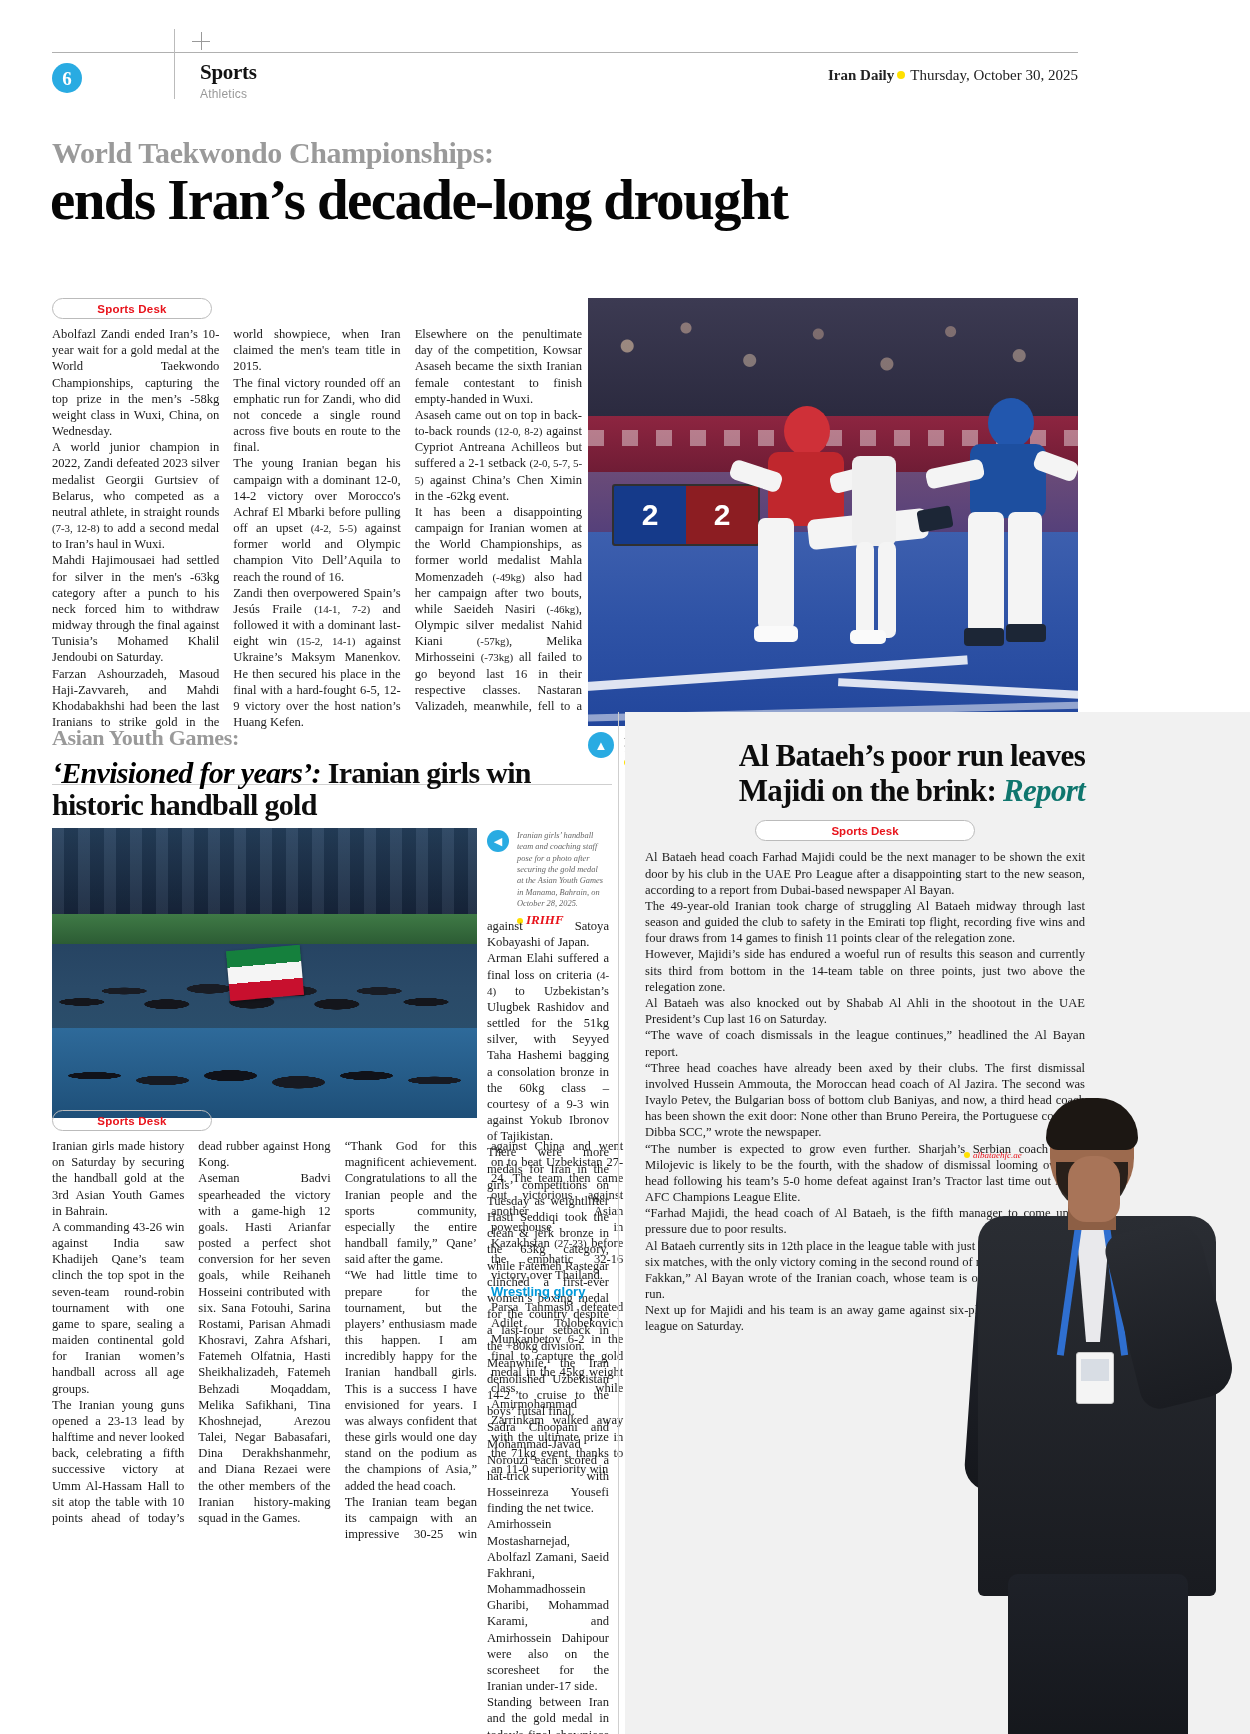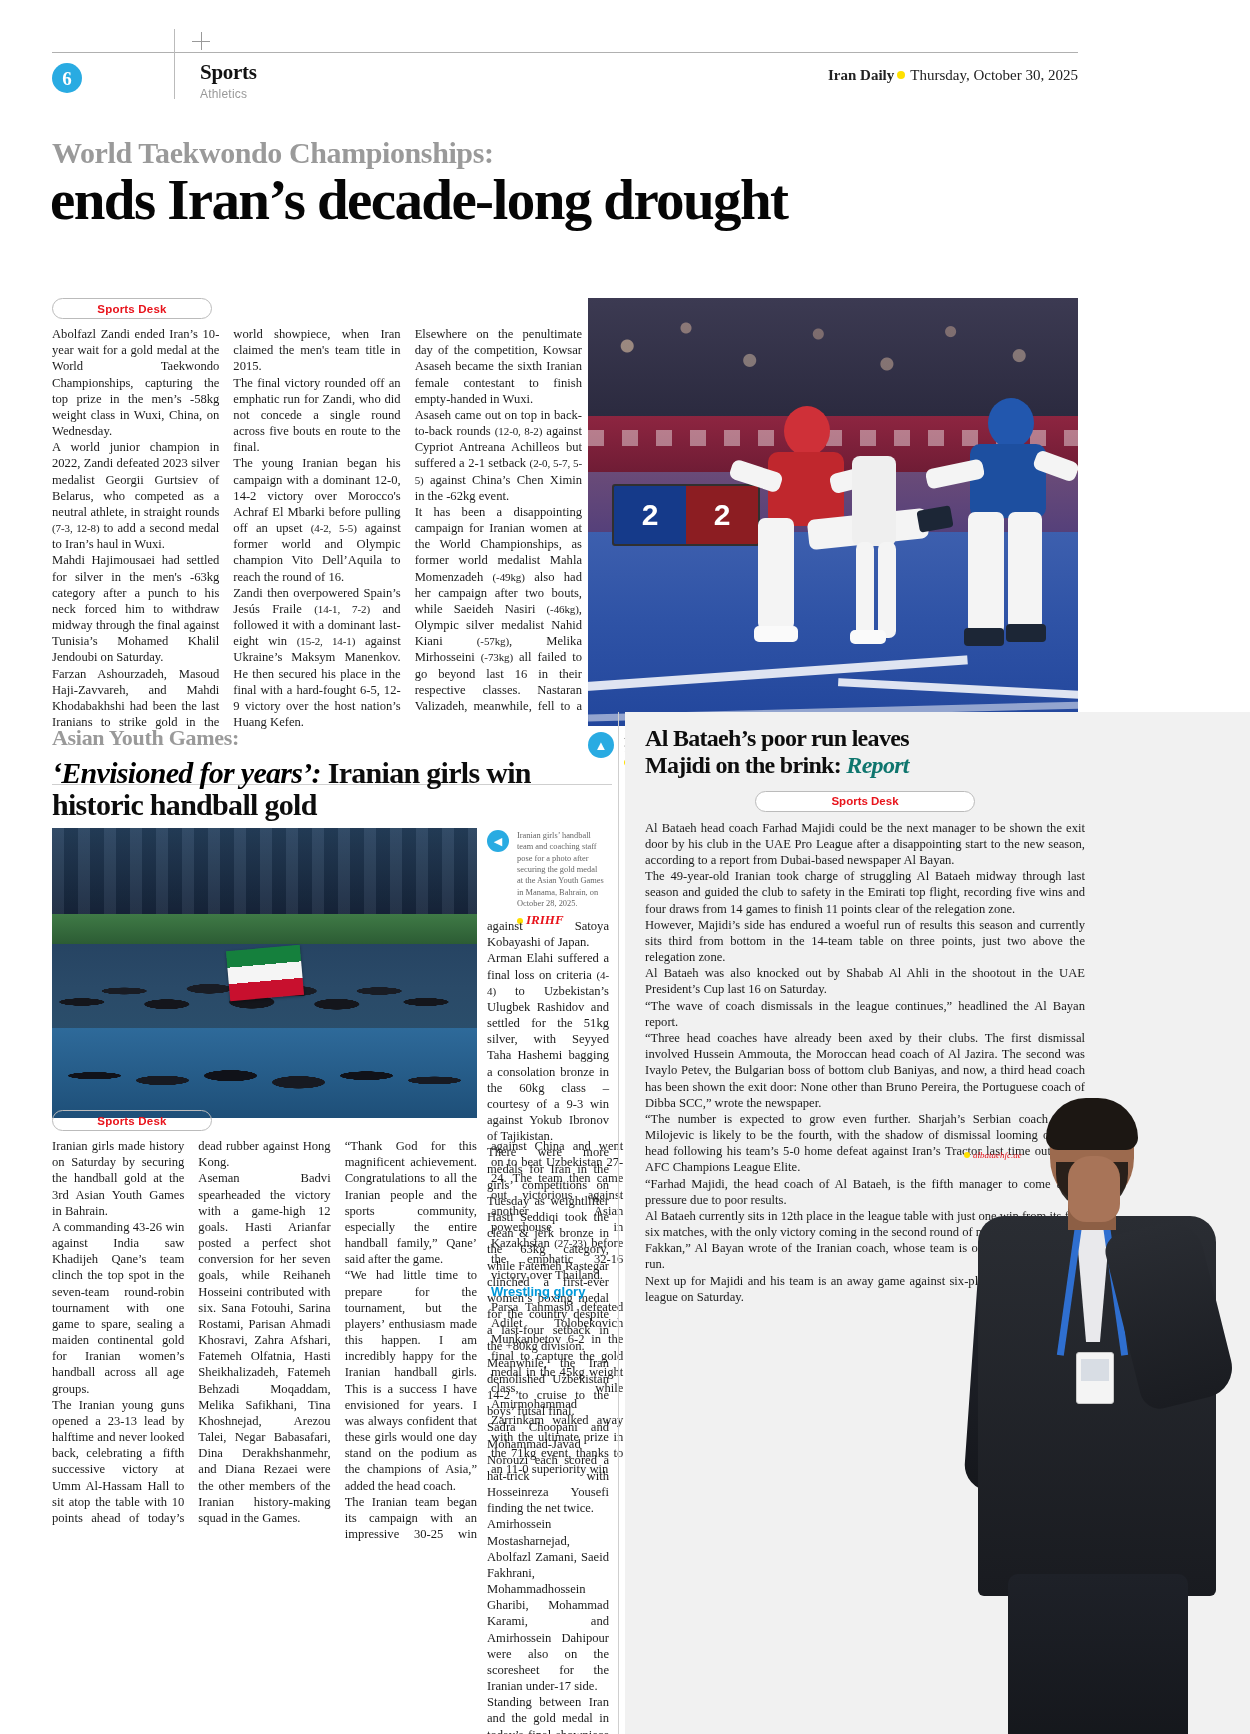--- a/index.html
+++ b/index.html
@@ -258,21 +258,21 @@
 
   .cap2 { position:absolute; left:487px; top:830px; width:118px; }
   .cap2-arrow {
     position:absolute; left:0; top:0; width:22px; height:22px; border-radius:50%;
     background:#29ABE2; color:#fff; display:flex; align-items:center; justify-content:center;
     font-size:11px; line-height:1;
   }
   .cap2-txt {
     margin-left:30px;
     font-family:"Liberation Serif", serif;
-    font-size:8.4px; line-height:1.35; color:#666;
+    font-style:italic; font-size:8.4px; line-height:1.35; color:#666;
   }
   .cap2-credit {
     margin-left:30px; margin-top:3px;
     font-family:"Liberation Serif", serif;
     font-style:italic; font-weight:bold; font-size:13px; color:#E8131B;
   }
   .cap2-credit .dotc {
     display:inline-block; width:6px; height:6px; border-radius:50%;
     background:#FFE000; margin-right:3px;
   }
@@ -286,22 +286,22 @@
   }
 
   
   .a3panel {
     position:absolute; left:625px; top:712px; width:625px; height:1022px;
     background:#f1f1f1;
   }
   .a3 { position:absolute; left:645px; top:725px; width:440px; }
   .a3-head {
     font-family:"Liberation Serif", serif;
-    font-size:24px; line-height:1.12; color:#0d0d0d;
-    letter-spacing:-0.7px; text-align:left;
+    font-size:31px; line-height:1.12; color:#0d0d0d;
+    letter-spacing:-0.7px; text-align:right;margin-top:14px;
   }
   .a3-head .bold { font-weight:bold; }
   .a3-head .ital { font-style:italic; font-weight:bold; color:#0f766e; }
   .a3-pill {
     margin:12px auto 8px auto;
     width:220px; height:21px; border:1px solid #bbb; border-radius:11px;
     background:#fff;
     display:flex; align-items:center; justify-content:center;
     font-family:"Liberation Sans", sans-serif;
     font-size:11.5px; font-weight:bold; color:#E8131B;

